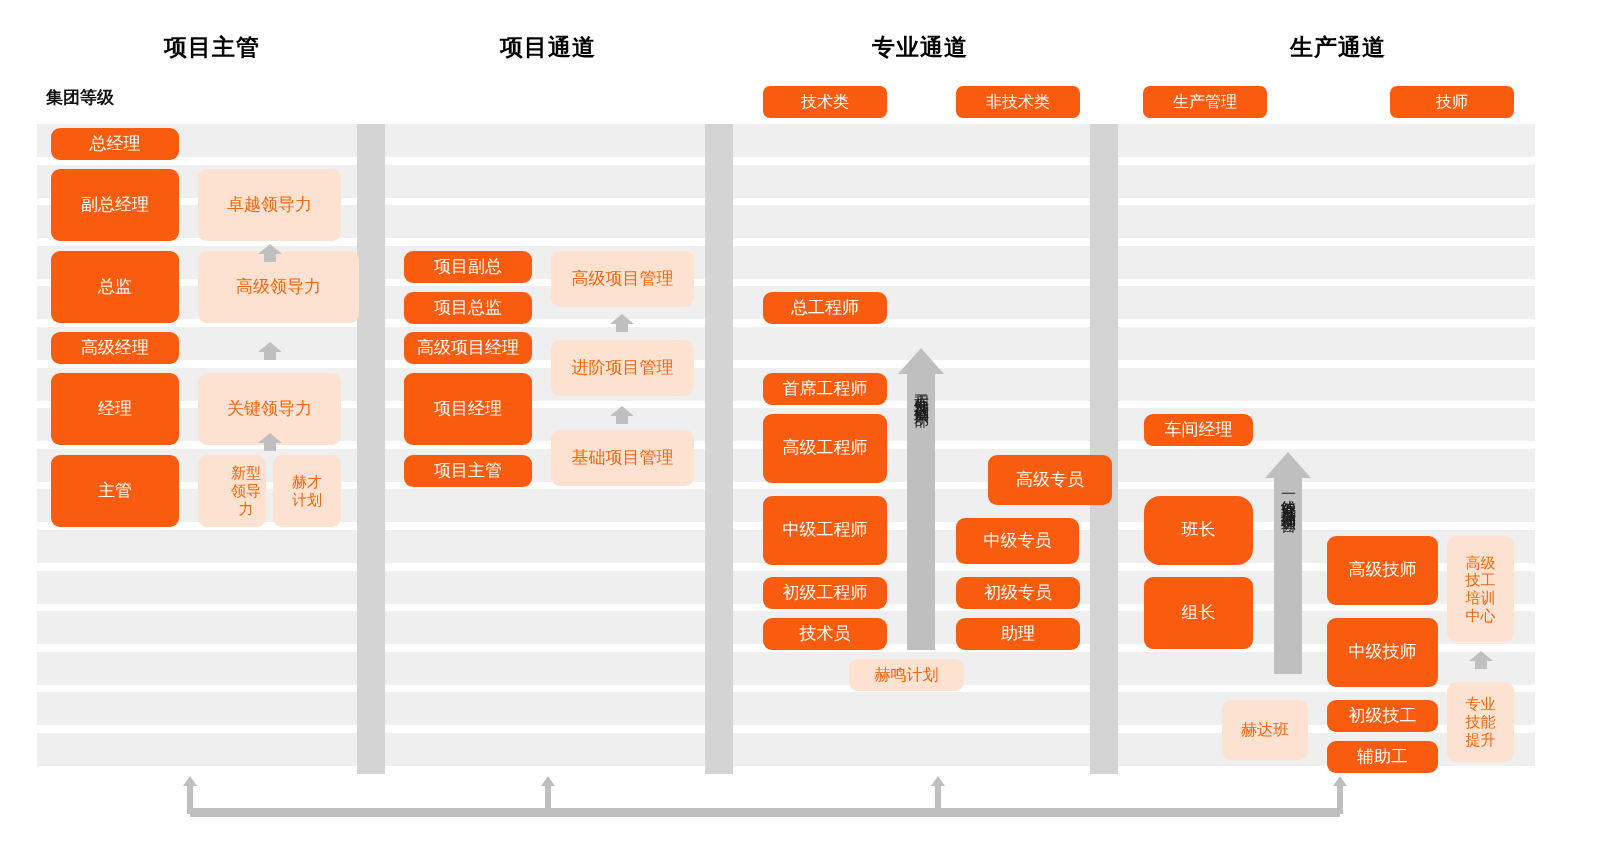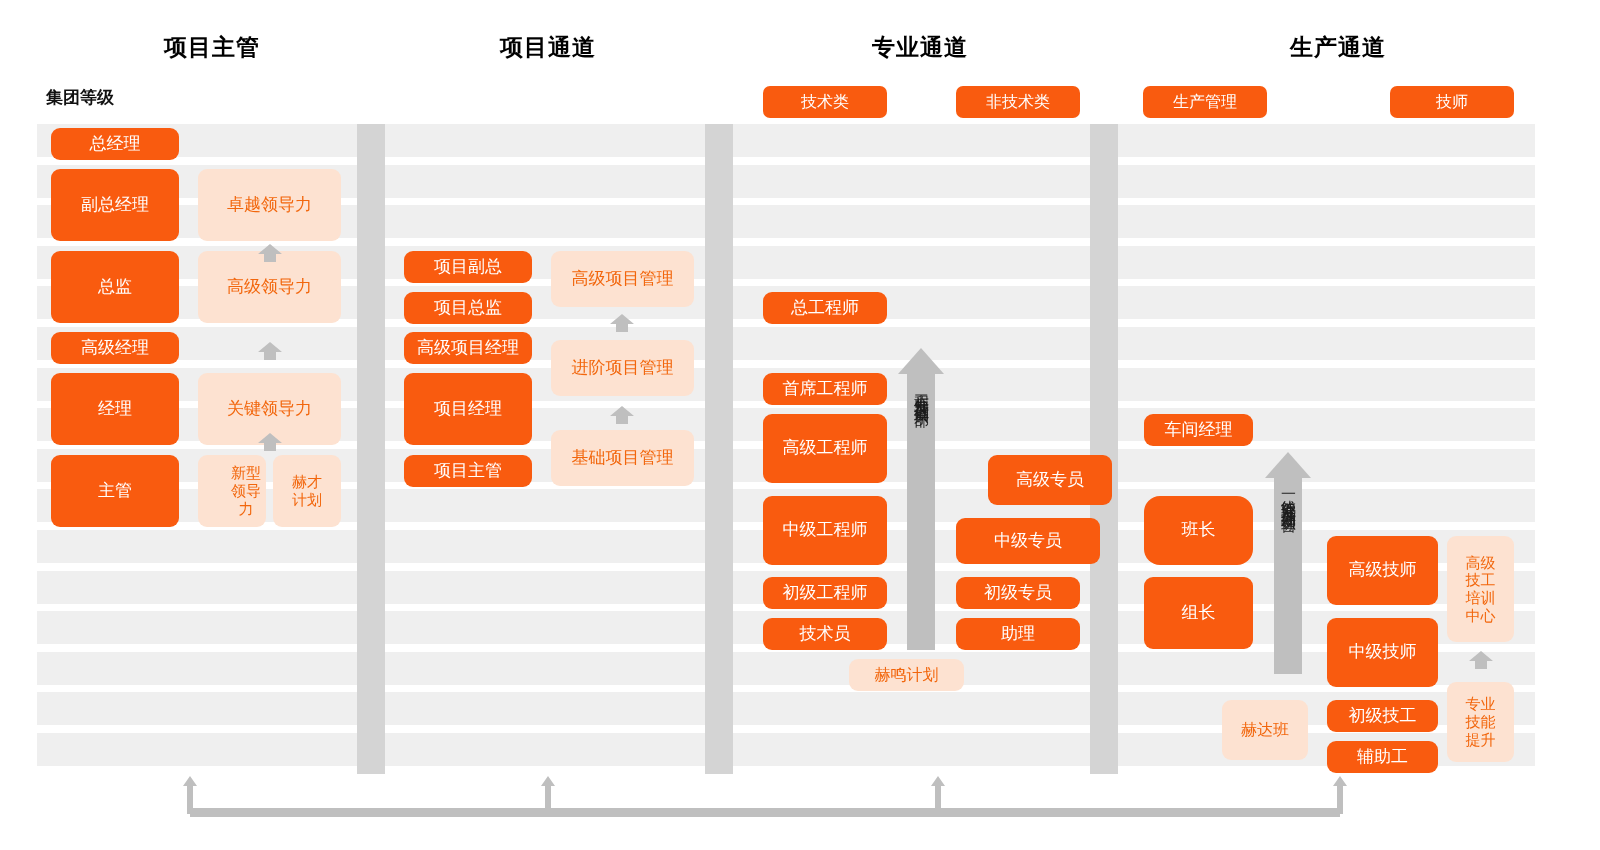--- a/index.html
+++ b/index.html
@@ -162,42 +162,42 @@
     </div>
 
   <div id="boxes">
       <div class="box solid" style="left: 51px; top: 128px; width: 128px; height: 32px; font-size: 17px; background: rgb(249, 91, 15); color: rgb(255, 255, 255);">总经理</div>
       <div class="box solid" style="left: 51px; top: 169px; width: 128px; height: 72px; font-size: 17px; background: rgb(249, 91, 15); color: rgb(255, 255, 255);">副总经理</div>
       <div class="box solid" style="left: 51px; top: 251px; width: 128px; height: 72px; font-size: 17px; background: rgb(249, 91, 15); color: rgb(255, 255, 255);">总监</div>
       <div class="box solid" style="left: 51px; top: 332px; width: 128px; height: 32px; font-size: 17px; background: rgb(249, 91, 15); color: rgb(255, 255, 255);">高级经理</div>
       <div class="box solid" style="left: 51px; top: 373px; width: 128px; height: 72px; font-size: 17px; background: rgb(249, 91, 15); color: rgb(255, 255, 255);">经理</div>
       <div class="box solid" style="left: 51px; top: 455px; width: 128px; height: 72px; font-size: 17px; background: rgb(249, 91, 15); color: rgb(255, 255, 255);">主管</div>
       <div class="box soft" style="left: 198px; top: 169px; width: 143px; height: 72px; font-size: 17px; background: rgb(253, 226, 209); color: rgb(242, 102, 12);">卓越领导力</div>
-      <div class="box soft" style="left: 198px; top: 251px; width: 143px; height: 72px; font-size: 17px; background: rgb(253, 226, 209); color: rgb(242, 102, 12);">高级领导力</div>
+      <div class="box soft" style="left: 198px; top: 251px; width: 161px; height: 72px; font-size: 17px; background: rgb(253, 226, 209); color: rgb(242, 102, 12);">高级领导力</div>
       <div class="box soft" style="left: 198px; top: 373px; width: 143px; height: 72px; font-size: 17px; background: rgb(253, 226, 209); color: rgb(242, 102, 12);">关键领导力</div>
       <div class="box soft" style="left: 198px; top: 455px; width: 68px; height: 72px; font-size: 15px; background: rgb(253, 226, 209); color: rgb(242, 102, 12); padding-left: 28px;">新型
 领导力</div>
       <div class="box soft" style="left: 273px; top: 455px; width: 68px; height: 72px; font-size: 15px; background: rgb(253, 226, 209); color: rgb(242, 102, 12);">赫才
 计划</div>
       <div class="box solid" style="left: 404px; top: 251px; width: 128px; height: 32px; font-size: 17px; background: rgb(249, 91, 15); color: rgb(255, 255, 255);">项目副总</div>
       <div class="box solid" style="left: 404px; top: 292px; width: 128px; height: 32px; font-size: 17px; background: rgb(249, 91, 15); color: rgb(255, 255, 255);">项目总监</div>
       <div class="box solid" style="left: 404px; top: 332px; width: 128px; height: 32px; font-size: 17px; background: rgb(249, 91, 15); color: rgb(255, 255, 255);">高级项目经理</div>
       <div class="box solid" style="left: 404px; top: 373px; width: 128px; height: 72px; font-size: 17px; background: rgb(249, 91, 15); color: rgb(255, 255, 255);">项目经理</div>
       <div class="box solid" style="left: 404px; top: 455px; width: 128px; height: 32px; font-size: 17px; background: rgb(249, 91, 15); color: rgb(255, 255, 255);">项目主管</div>
       <div class="box soft" style="left: 551px; top: 251px; width: 143px; height: 56px; font-size: 17px; background: rgb(253, 226, 209); color: rgb(242, 102, 12);">高级项目管理</div>
       <div class="box soft" style="left: 551px; top: 340px; width: 143px; height: 56px; font-size: 17px; background: rgb(253, 226, 209); color: rgb(242, 102, 12);">进阶项目管理</div>
       <div class="box soft" style="left: 551px; top: 430px; width: 143px; height: 56px; font-size: 17px; background: rgb(253, 226, 209); color: rgb(242, 102, 12);">基础项目管理</div>
       <div class="box solid" style="left: 763px; top: 292px; width: 124px; height: 32px; font-size: 17px; background: rgb(249, 91, 15); color: rgb(255, 255, 255);">总工程师</div>
       <div class="box solid" style="left: 763px; top: 373px; width: 124px; height: 32px; font-size: 17px; background: rgb(249, 91, 15); color: rgb(255, 255, 255);">首席工程师</div>
       <div class="box solid" style="left: 763px; top: 414px; width: 124px; height: 69px; font-size: 17px; background: rgb(249, 91, 15); color: rgb(255, 255, 255);">高级工程师</div>
       <div class="box solid" style="left: 763px; top: 496px; width: 124px; height: 69px; font-size: 17px; background: rgb(249, 91, 15); color: rgb(255, 255, 255);">中级工程师</div>
       <div class="box solid" style="left: 763px; top: 577px; width: 124px; height: 32px; font-size: 17px; background: rgb(249, 91, 15); color: rgb(255, 255, 255);">初级工程师</div>
       <div class="box solid" style="left: 763px; top: 618px; width: 124px; height: 32px; font-size: 17px; background: rgb(249, 91, 15); color: rgb(255, 255, 255);">技术员</div>
       <div class="box solid" style="left: 956px; top: 455px; width: 124px; height: 50px; font-size: 17px; background: rgb(249, 91, 15); color: rgb(255, 255, 255); margin-left: 32px;">高级专员</div>
-      <div class="box solid" style="left: 956px; top: 518px; width: 144px; height: 46px; font-size: 17px; background: rgb(249, 91, 15); color: rgb(255, 255, 255);">中级专员</div>
+      <div class="box solid" style="left: 956px; top: 518px; width: 123px; height: 46px; font-size: 17px; background: rgb(249, 91, 15); color: rgb(255, 255, 255);">中级专员</div>
       <div class="box solid" style="left: 956px; top: 577px; width: 124px; height: 32px; font-size: 17px; background: rgb(249, 91, 15); color: rgb(255, 255, 255);">初级专员</div>
       <div class="box solid" style="left: 956px; top: 618px; width: 124px; height: 32px; font-size: 17px; background: rgb(249, 91, 15); color: rgb(255, 255, 255);">助理</div>
       <div class="box soft" style="left: 849px; top: 659px; width: 115px; height: 32px; font-size: 16px; background: rgb(253, 226, 209); color: rgb(242, 102, 12);">赫鸣计划</div>
       <div class="box solid" style="left: 1144px; top: 414px; width: 109px; height: 32px; font-size: 17px; background: rgb(249, 91, 15); color: rgb(255, 255, 255);">车间经理</div>
       <div class="box solid" style="left: 1144px; top: 496px; width: 109px; height: 69px; font-size: 17px; background: rgb(249, 91, 15); color: rgb(255, 255, 255); border-radius: 16px;">班长</div>
       <div class="box solid" style="left: 1144px; top: 577px; width: 109px; height: 72px; font-size: 17px; background: rgb(249, 91, 15); color: rgb(255, 255, 255);">组长</div>
       <div class="box soft" style="left: 1222px; top: 700px; width: 86px; height: 60px; font-size: 16px; background: rgb(253, 226, 209); color: rgb(242, 102, 12);">赫达班</div>
       <div class="box solid" style="left: 1327px; top: 536px; width: 111px; height: 69px; font-size: 17px; background: rgb(249, 91, 15); color: rgb(255, 255, 255);">高级技师</div>
       <div class="box solid" style="left: 1327px; top: 618px; width: 111px; height: 69px; font-size: 17px; background: rgb(249, 91, 15); color: rgb(255, 255, 255);">中级技师</div>
       <div class="box solid" style="left: 1327px; top: 700px; width: 111px; height: 32px; font-size: 17px; background: rgb(249, 91, 15); color: rgb(255, 255, 255);">初级技工</div>

